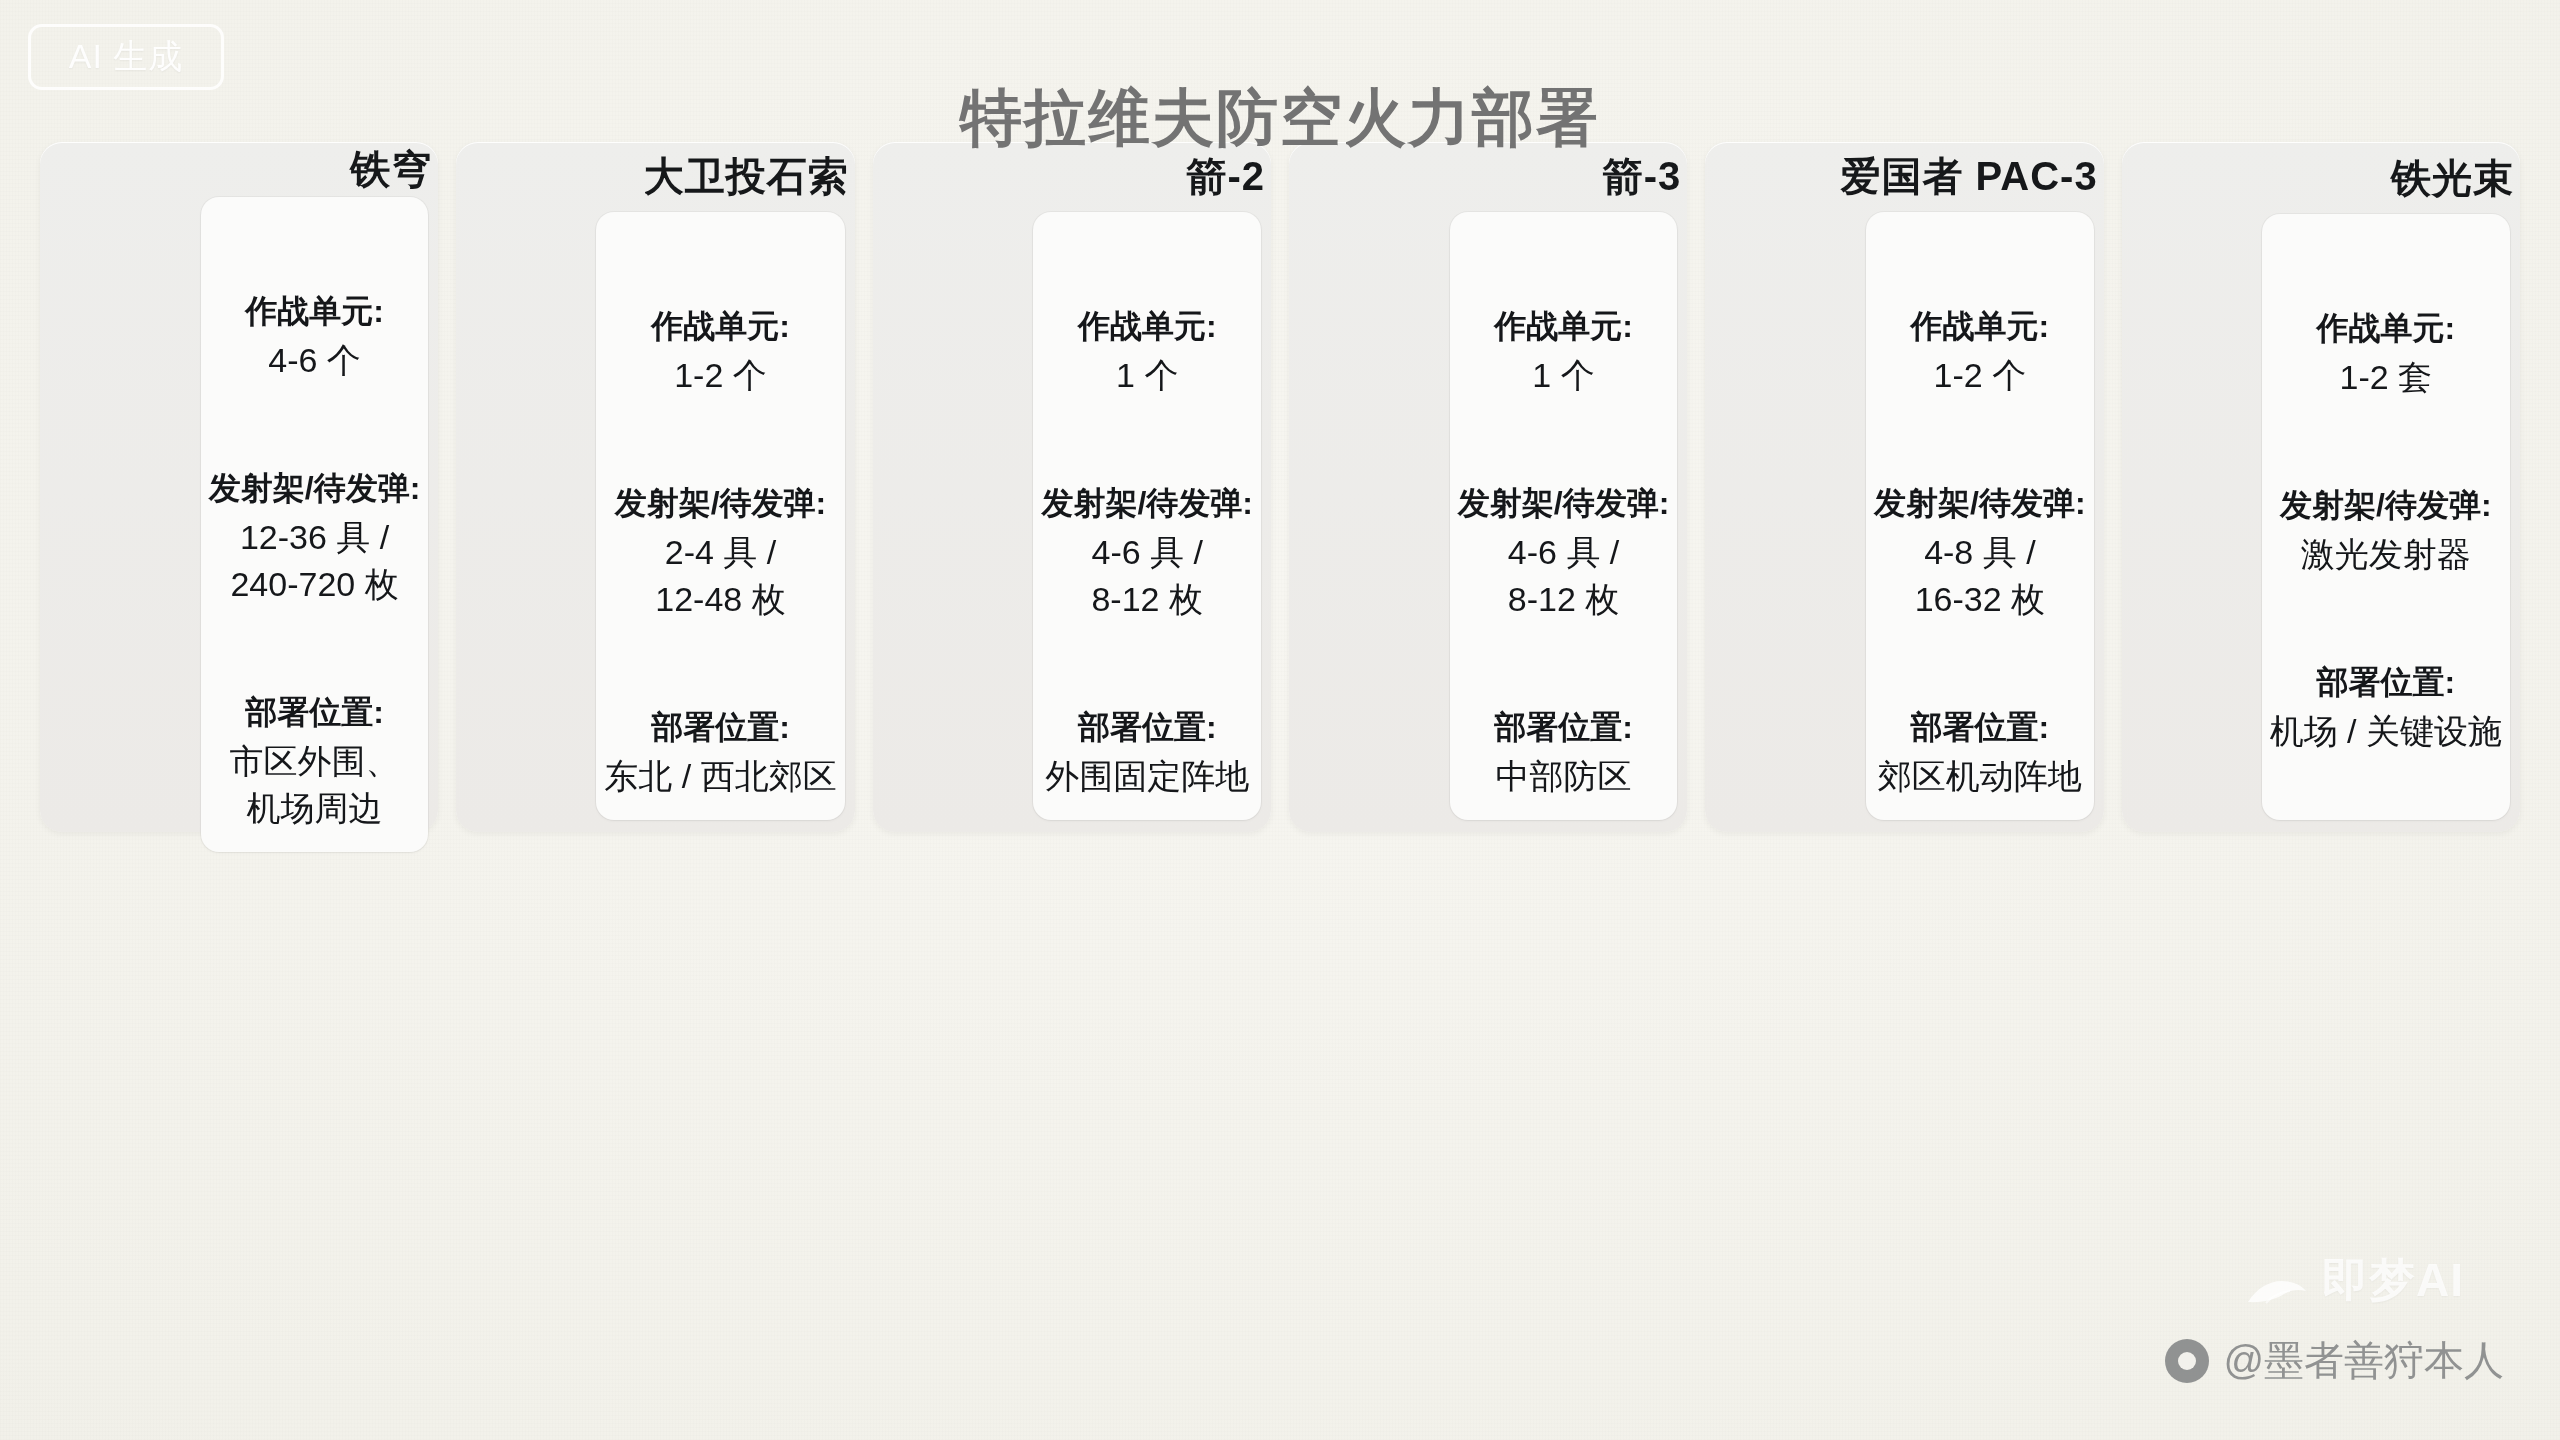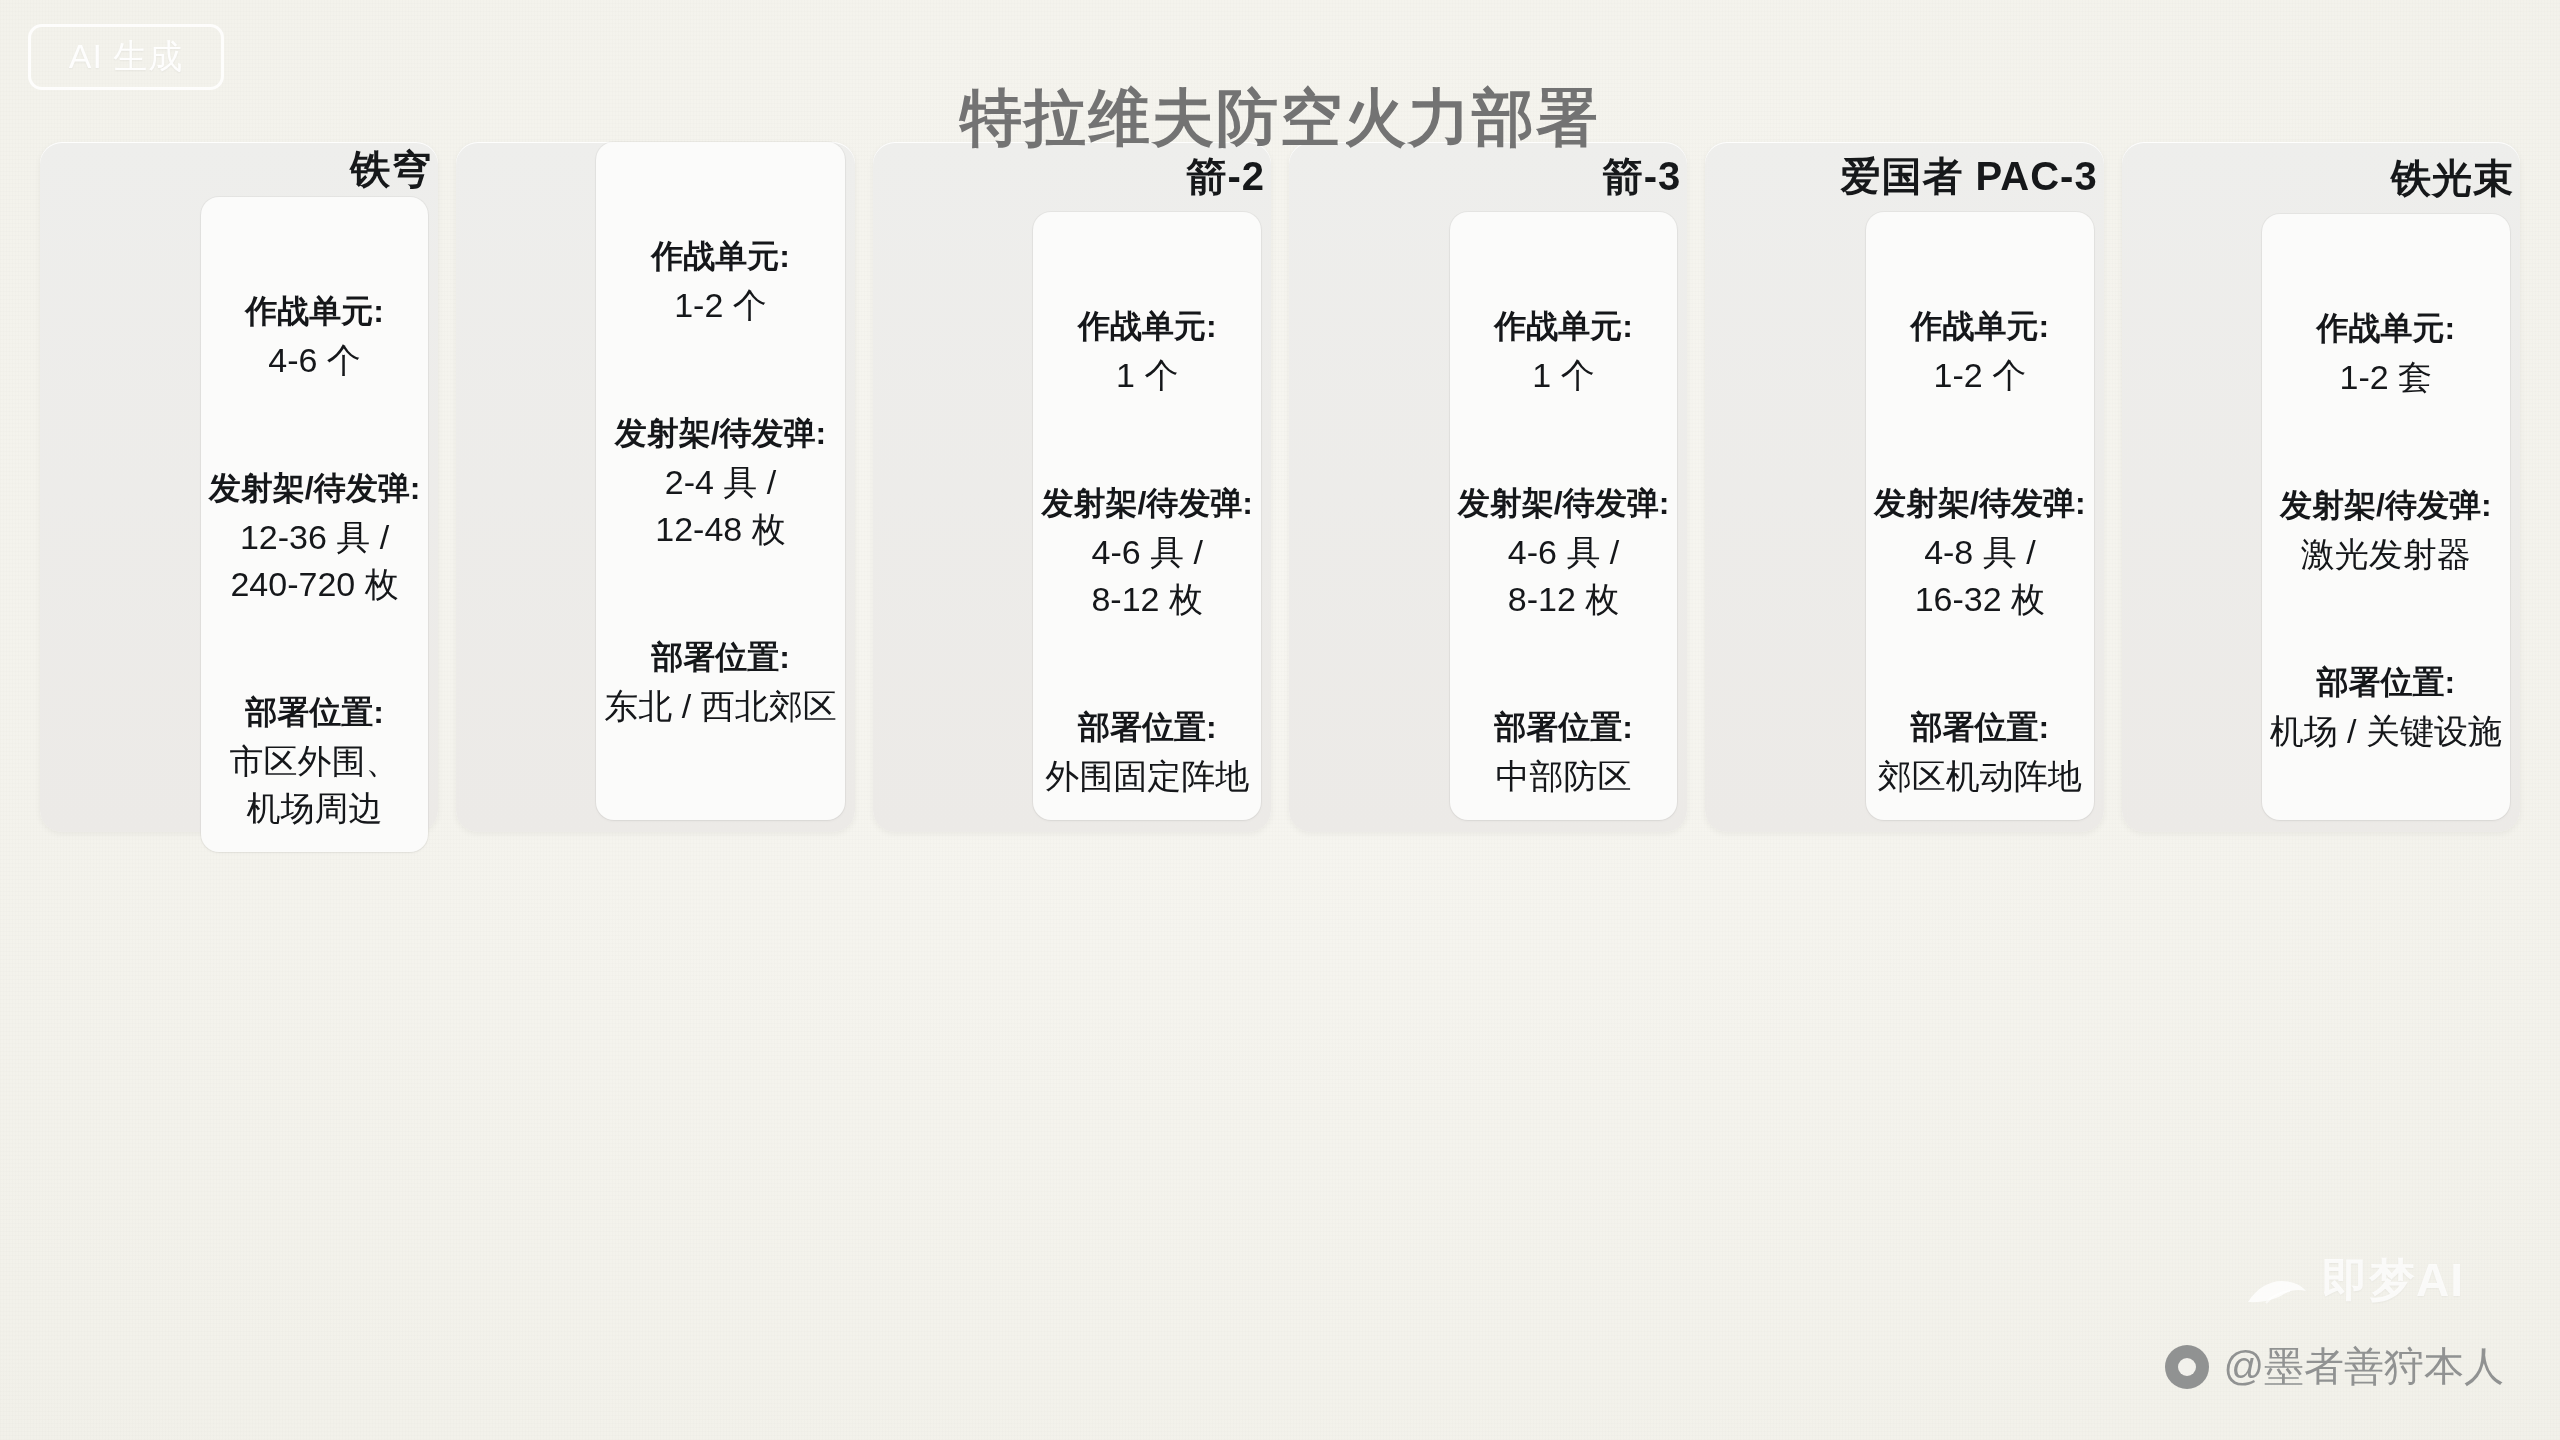--- a/index.html
+++ b/index.html
@@ -159,21 +159,21 @@
     font-weight: 700;
     letter-spacing: 1px;
     z-index: 5;
     text-shadow: 0 1px 2px rgba(0,0,0,0.04);
   }
   .wm-jimeng svg { display: block; }
 
   .wm-weibo {
     position: absolute;
     right: 56px;
-    bottom: 46px;
+    bottom: 52px;
     display: flex;
     align-items: center;
     gap: 14px;
     color: rgba(120,122,124,0.80);
     font-size: 40px;
     font-weight: 400;
     letter-spacing: 0px;
     z-index: 5;
   }
   .wm-weibo .weibo-eye {
@@ -223,20 +223,21 @@
       </div>
       <div class="field">
         <div class="field-label">部署位置:</div>
         <div class="field-value">市区外围、
 机场周边</div>
       </div>
     </div>
   </div>
 
   <div class="card">
+    <div class="card-header">大卫投石索</div>
     <div class="card-body">
       <div class="field">
         <div class="field-label">作战单元:</div>
         <div class="field-value">1-2 个</div>
       </div>
       <div class="field">
         <div class="field-label">发射架/待发弹:</div>
         <div class="field-value">2-4 具 /
 12-48 枚</div>
       </div>

